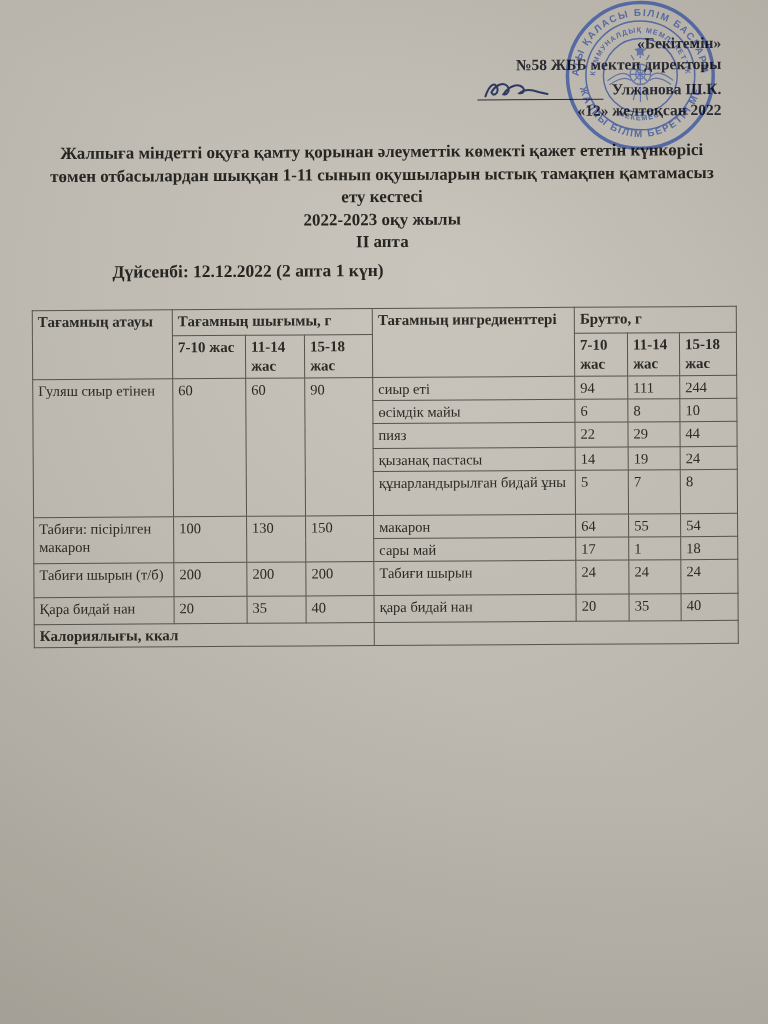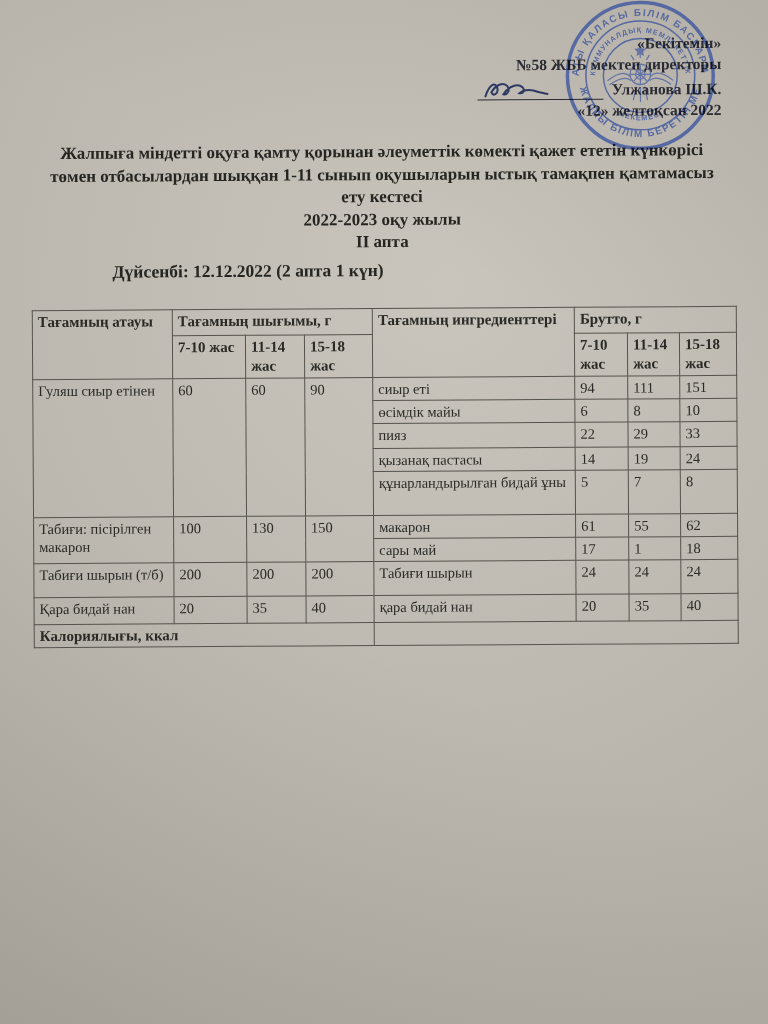--- a/index.html
+++ b/index.html
@@ -150,56 +150,56 @@
         </tr>
 
         <tr class="h22">
           <td rowspan="5">Гуляш сиыр етінен</td>
           <td rowspan="5">60</td>
           <td rowspan="5">60</td>
           <td rowspan="5">90</td>
           <td>сиыр еті</td>
           <td>94</td>
           <td>111</td>
-          <td>151</td>
+          <td>244</td>
         </tr>
         <tr class="h20">
           <td>өсімдік майы</td>
           <td>6</td>
           <td>8</td>
           <td>10</td>
         </tr>
         <tr class="h25">
           <td>пияз</td>
           <td>22</td>
           <td>29</td>
-          <td>33</td>
+          <td>44</td>
         </tr>
         <tr class="h23">
           <td>қызанақ пастасы</td>
           <td>14</td>
           <td>19</td>
           <td>24</td>
         </tr>
         <tr class="h44">
           <td>құнарландырылған бидай ұны</td>
           <td>5</td>
           <td>7</td>
           <td>8</td>
         </tr>
 
         <tr class="h22">
           <td rowspan="2">Табиғи: пісірілген макарон</td>
           <td rowspan="2">100</td>
           <td rowspan="2">130</td>
           <td rowspan="2">150</td>
           <td>макарон</td>
-          <td>61</td>
+          <td>64</td>
           <td>55</td>
-          <td>62</td>
+          <td>54</td>
         </tr>
         <tr class="h20">
           <td>сары май</td>
           <td>17</td>
           <td>1</td>
           <td>18</td>
         </tr>
 
         <tr class="h34">
           <td>Табиғи шырын (т/б)</td>

